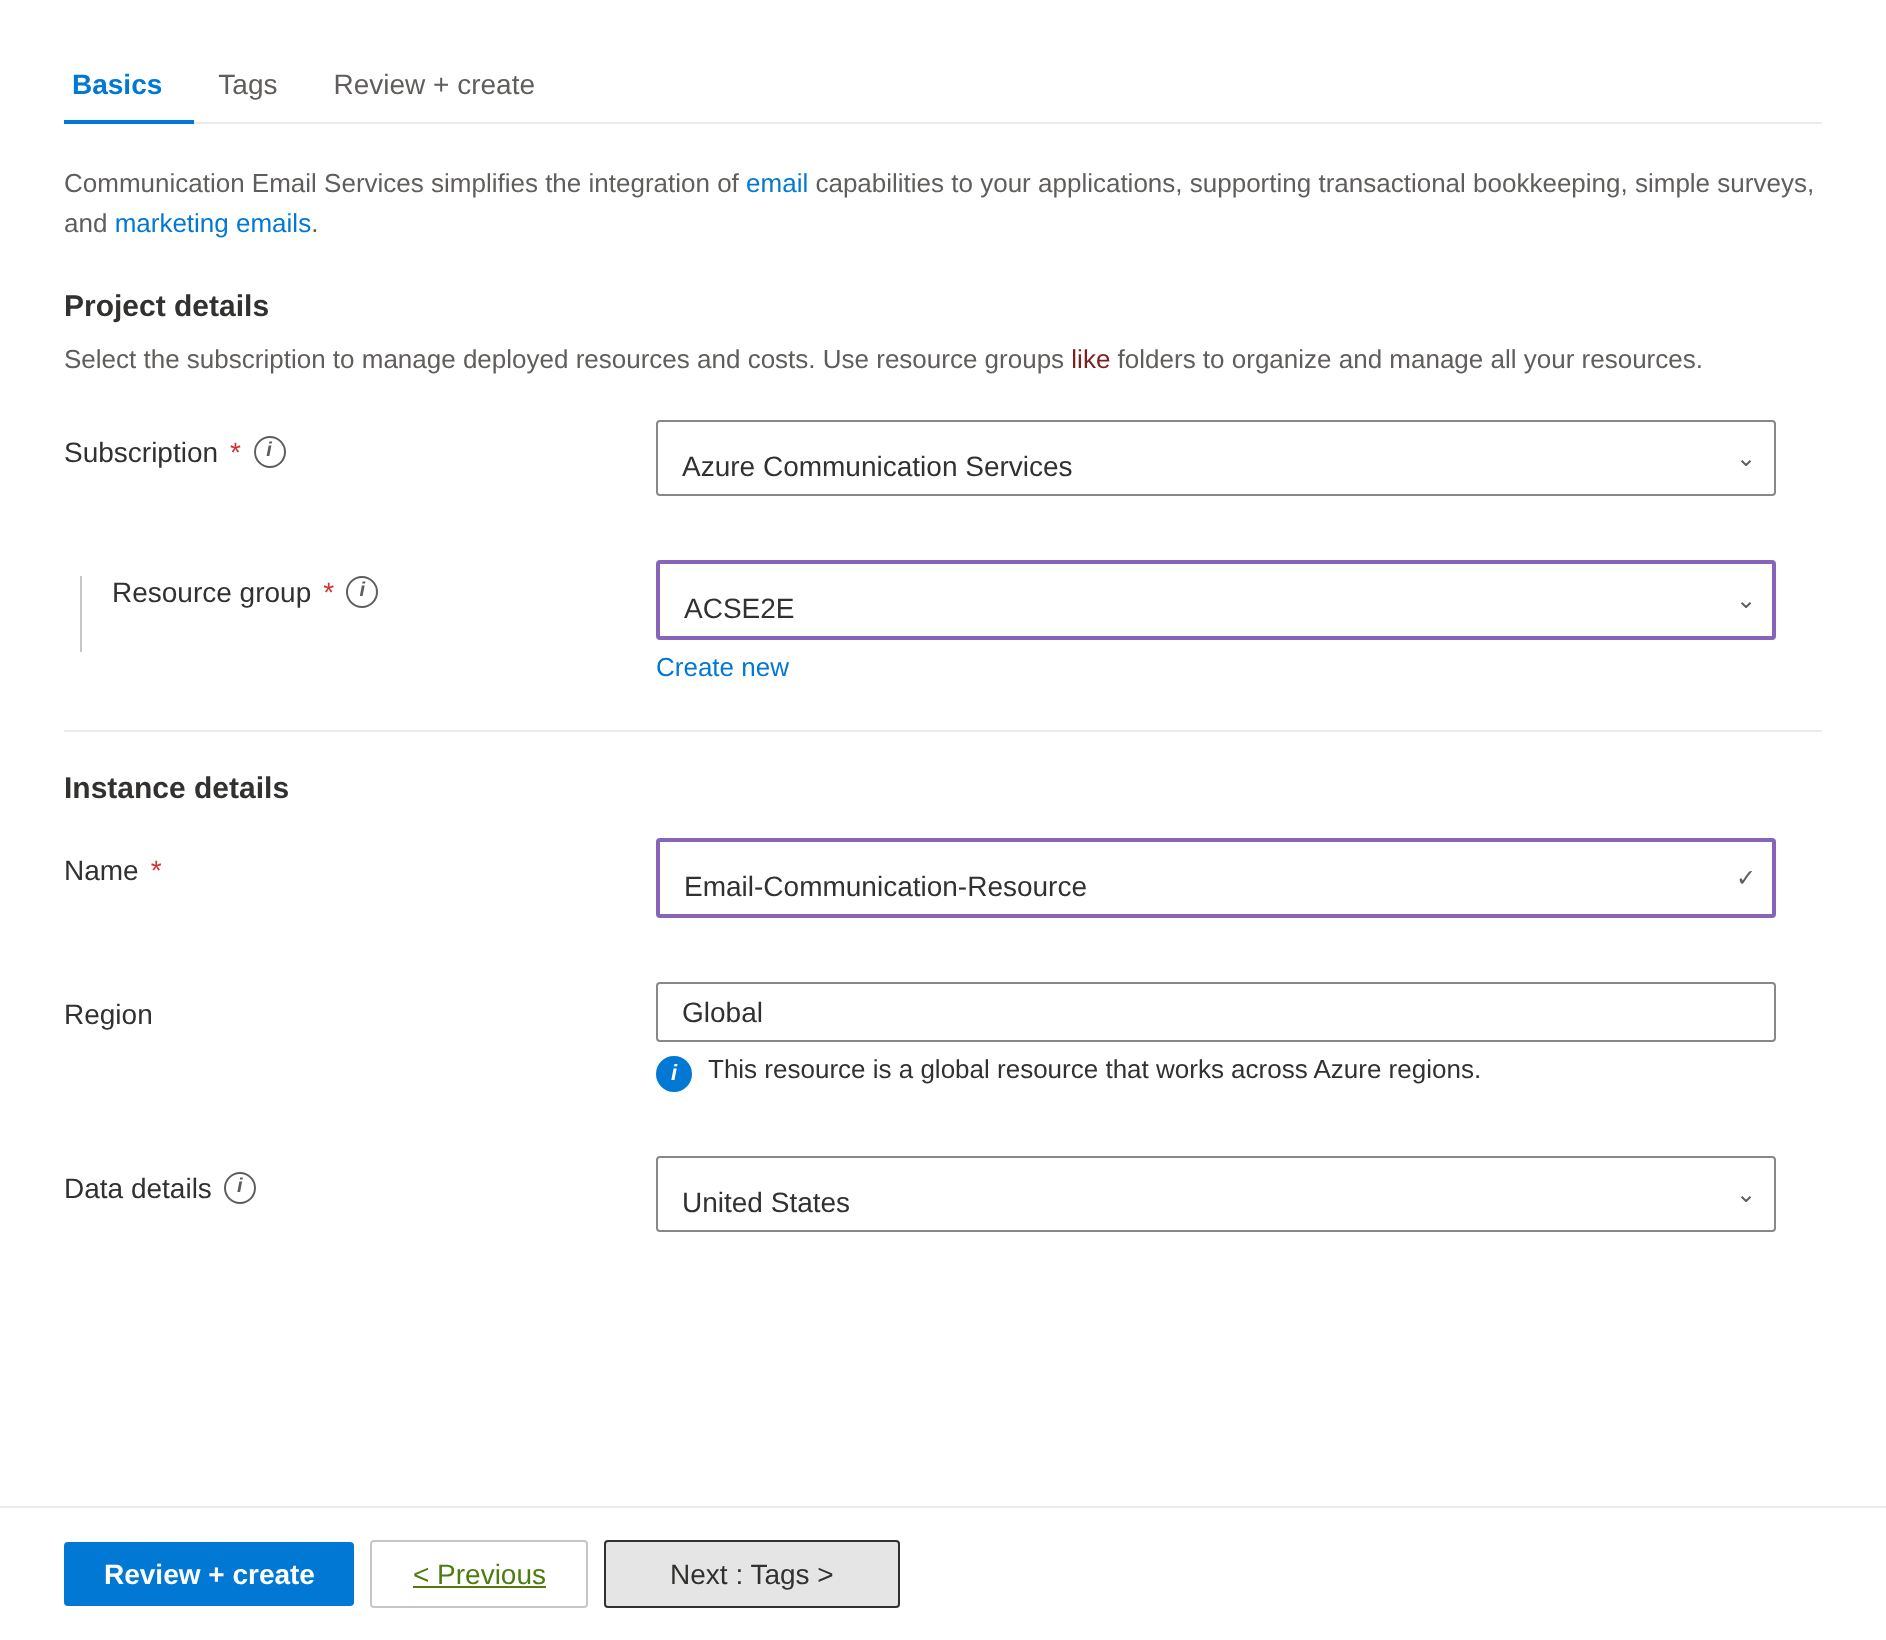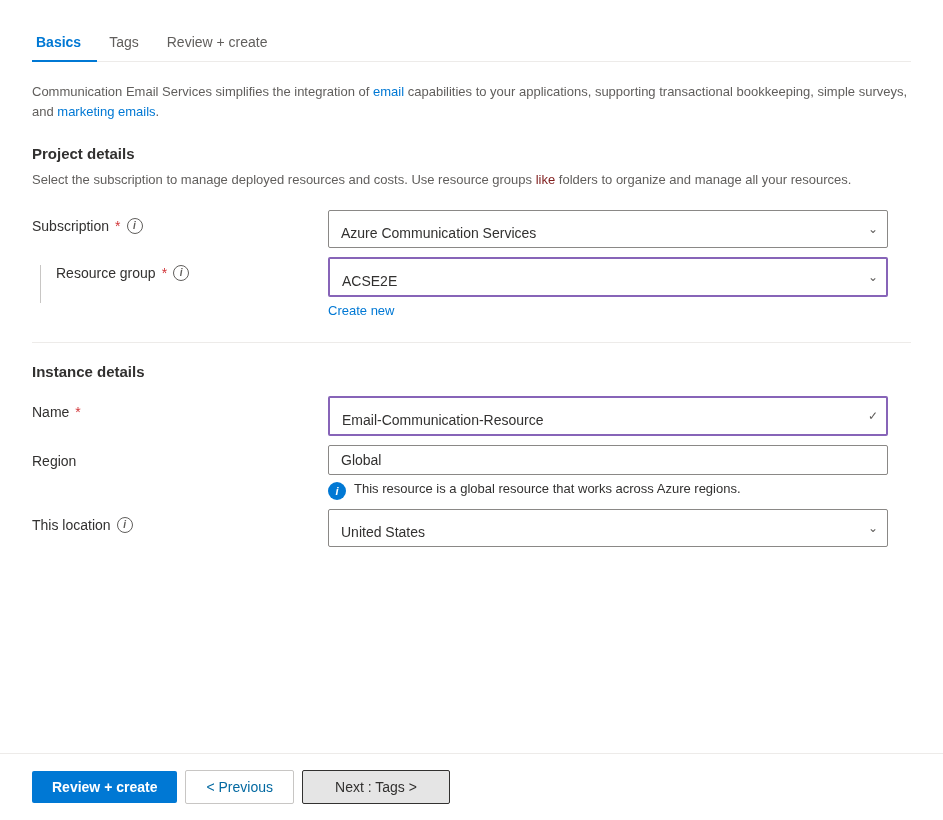--- a/index.html
+++ b/index.html
@@ -88,21 +88,21 @@
       color: #605e5c;
       font-size: 13px;
       margin-bottom: 20px;
       line-height: 1.5;
     }
 
     
     .form-grid {
       display: flex;
       flex-direction: column;
-      gap: 9px;
+      gap: 32px;
       margin-bottom: 24px;
     }
 
     .form-row {
       display: flex;
       align-items: flex-start;
       gap: 16px;
     }
 
     .form-label-col {
@@ -244,23 +244,24 @@
       padding: 8px 20px;
       background: #fff;
       color: #323130;
       border: 1px solid #8a8886;
       border-radius: 2px;
       font-size: 14px;
       cursor: pointer;
     }
 
     .btn-default:disabled {
-      color: #0369a1;
+      color: #4d7c0f;
       border-color: #c8c6c4;
       cursor: not-allowed;
+      text-decoration: underline;
     }
 
     .btn-outline {
       padding: 8px 32px;
       background: #e5e5e5;
       color: #323130;
       border: 1px solid #323130;
       border-radius: 2px;
       font-size: 14px;
       cursor: pointer;
@@ -364,21 +365,21 @@
           <input type="text" class="text-input" value="Global" readonly="" style="">
           <div class="info-banner">
             <span class="info-circle-icon">i</span>
             <span>This resource is a global resource that works across Azure regions.</span>
           </div>
         </div>
       </div>
 
       <div class="form-row">
         <div class="form-label-col">
-          <span>This location</span>
+          <span>Data details</span>
           <span class="info-icon">i</span>
         </div>
         <div class="form-control-col">
           <div class="dropdown-wrapper">
             <select class="dropdown">
               <option>United States</option>
             </select>
             <span class="dropdown-chevron">⌄</span>
           </div>
         </div>

